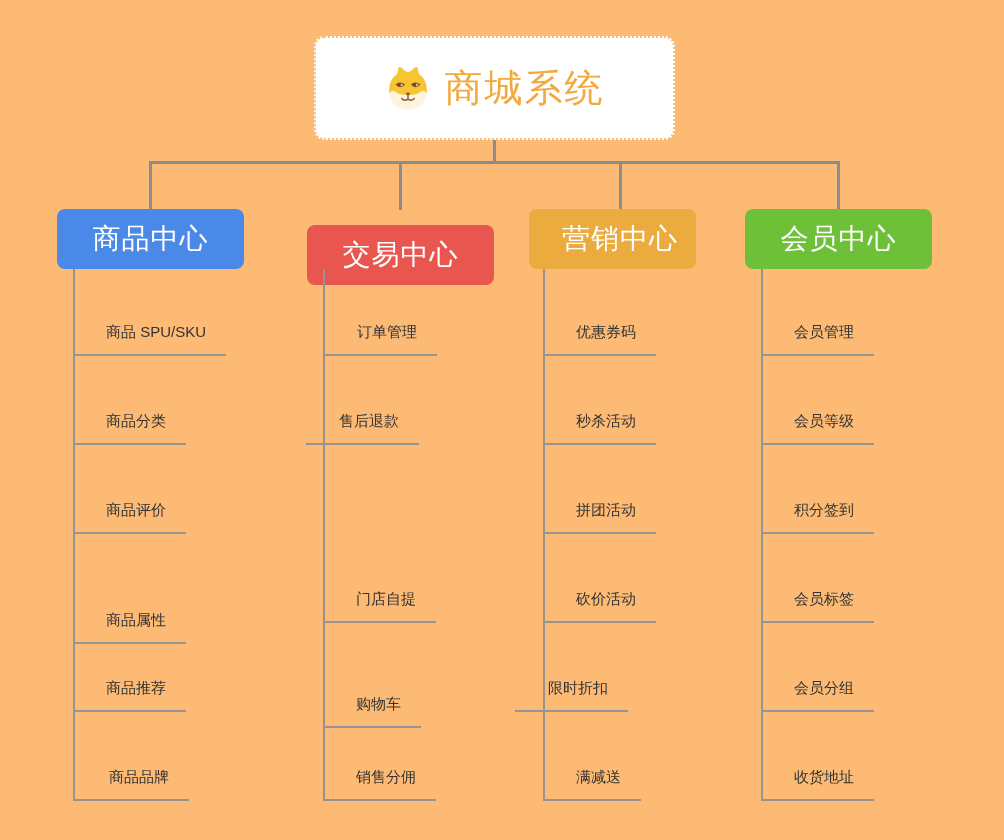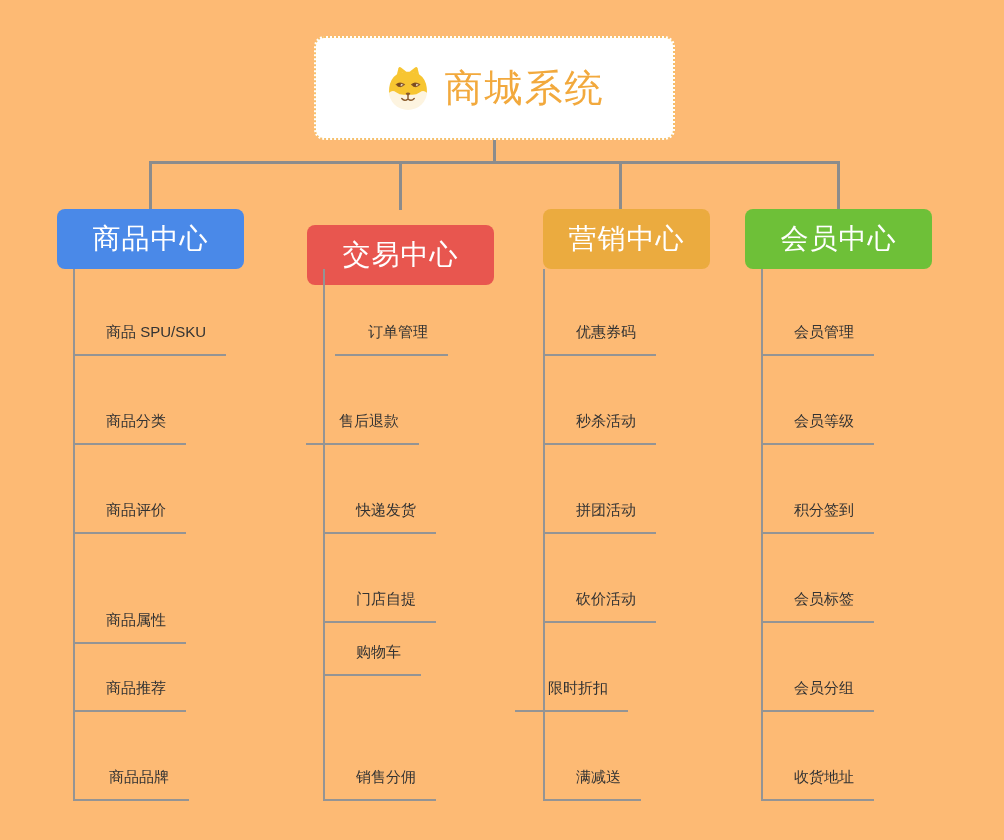--- a/index.html
+++ b/index.html
@@ -112,27 +112,26 @@
     <div class="branch-header" style="left: 57px; width: 187px; background: rgb(74, 137, 232); color: rgb(255, 255, 255);">商品中心</div>
     <div class="branch-trunk" style="left: 73px; background: rgb(148, 148, 148);"></div>
     <div class="leaf-node" style="left: 73px; top: 316px; color: rgb(51, 51, 51); border-bottom-color: rgb(148, 148, 148);">商品 SPU/SKU</div>
     <div class="leaf-node" style="left: 73px; top: 405px; color: rgb(51, 51, 51); border-bottom-color: rgb(148, 148, 148);">商品分类</div>
     <div class="leaf-node" style="left: 73px; top: 494px; color: rgb(51, 51, 51); border-bottom-color: rgb(148, 148, 148);">商品评价</div>
     <div class="leaf-node" style="left: 73px; top: 604px; color: rgb(51, 51, 51); border-bottom-color: rgb(148, 148, 148);">商品属性</div>
     <div class="leaf-node" style="left: 73px; top: 672px; color: rgb(51, 51, 51); border-bottom-color: rgb(148, 148, 148);">商品推荐</div>
     <div class="leaf-node" style="left: 73px; top: 761px; color: rgb(51, 51, 51); border-bottom-color: rgb(148, 148, 148); padding-left: 36px;">商品品牌</div>
     <div class="branch-header" style="left: 307px; width: 187px; background: rgb(232, 86, 79); color: rgb(255, 255, 255); margin-top: 16px;">交易中心</div>
     <div class="branch-trunk" style="left: 323px; background: rgb(148, 148, 148);"></div>
-    <div class="leaf-node" style="left: 335px; top: 316px; color: rgb(51, 51, 51); border-bottom-color: rgb(148, 148, 148);">订单管理</div>
+    <div class="leaf-node" style="left: 324px; top: 316px; color: rgb(51, 51, 51); border-bottom-color: rgb(148, 148, 148);">订单管理</div>
     <div class="leaf-node" style="left: 306px; top: 405px; color: rgb(51, 51, 51); border-bottom-color: rgb(148, 148, 148);">售后退款</div>
-    <div class="leaf-node" style="left: 323px; top: 494px; color: rgb(51, 51, 51); border-bottom-color: rgb(148, 148, 148);">快递发货</div>
     <div class="leaf-node" style="left: 323px; top: 583px; color: rgb(51, 51, 51); border-bottom-color: rgb(148, 148, 148);">门店自提</div>
-    <div class="leaf-node" style="left: 323px; top: 636px; color: rgb(51, 51, 51); border-bottom-color: rgb(148, 148, 148); text-align: right;">购物车</div>
+    <div class="leaf-node" style="left: 323px; top: 688px; color: rgb(51, 51, 51); border-bottom-color: rgb(148, 148, 148); text-align: right;">购物车</div>
     <div class="leaf-node" style="left: 323px; top: 761px; color: rgb(51, 51, 51); border-bottom-color: rgb(148, 148, 148);">销售分佣</div>
-    <div class="branch-header" style="left: 543px; width: 167px; background: rgb(235, 171, 63); color: rgb(255, 255, 255);">营销中心</div>
+    <div class="branch-header" style="left: 529px; width: 152px; background: rgb(235, 171, 63); color: rgb(255, 255, 255); padding-left: 15px;">营销中心</div>
     <div class="branch-trunk" style="left: 543px; background: rgb(148, 148, 148);"></div>
     <div class="leaf-node" style="left: 543px; top: 316px; color: rgb(51, 51, 51); border-bottom-color: rgb(148, 148, 148);">优惠券码</div>
     <div class="leaf-node" style="left: 543px; top: 405px; color: rgb(51, 51, 51); border-bottom-color: rgb(148, 148, 148);">秒杀活动</div>
     <div class="leaf-node" style="left: 543px; top: 494px; color: rgb(51, 51, 51); border-bottom-color: rgb(148, 148, 148);">拼团活动</div>
     <div class="leaf-node" style="left: 543px; top: 583px; color: rgb(51, 51, 51); border-bottom-color: rgb(148, 148, 148);">砍价活动</div>
     <div class="leaf-node" style="left: 515px; top: 672px; color: rgb(51, 51, 51); border-bottom-color: rgb(148, 148, 148);">限时折扣</div>
     <div class="leaf-node" style="left: 543px; top: 761px; color: rgb(51, 51, 51); border-bottom-color: rgb(148, 148, 148);">满减送</div>
     <div class="branch-header" style="left: 745px; width: 187px; background: rgb(110, 192, 56); color: rgb(255, 255, 255);">会员中心</div>
     <div class="branch-trunk" style="left: 761px; background: rgb(148, 148, 148);"></div>
     <div class="leaf-node" style="left: 761px; top: 316px; color: rgb(51, 51, 51); border-bottom-color: rgb(148, 148, 148);">会员管理</div>

